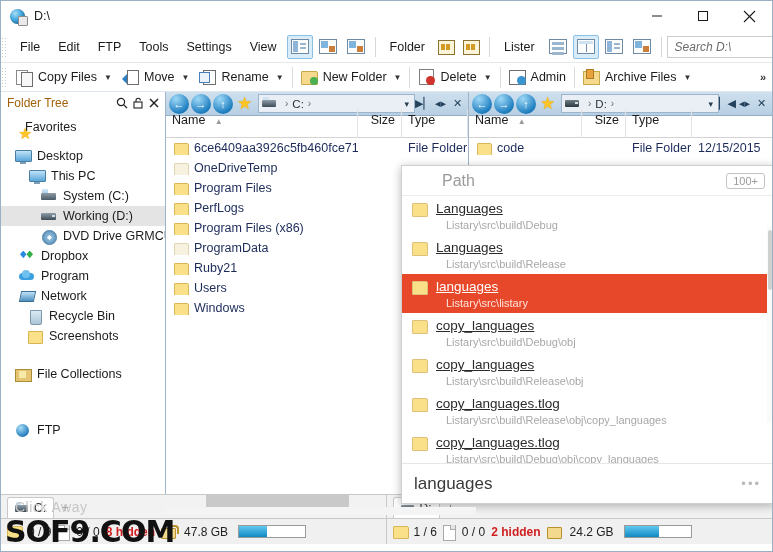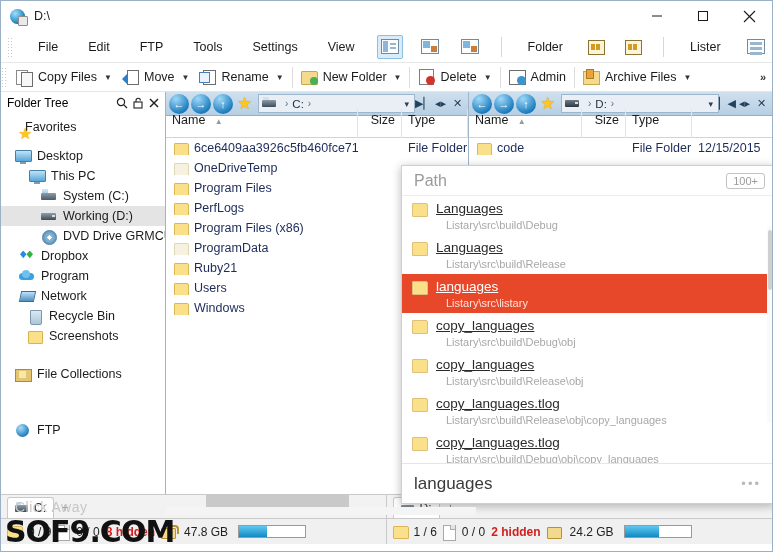--- a/index.html
+++ b/index.html
@@ -47,24 +47,23 @@
   .winbtn {
     width: 46px; height: 30px; display: flex;
     align-items: center; justify-content: center;
     font-size: 13px; color: #1b1b1b;
   }
   .winbtn svg { display: block; }
 
   
   .menubar {
     height: 32px; display: flex; align-items: center;
-    background: #ffffff; padding-left: 6px;
+    background: #ffffff; 
     border-bottom: 1px solid #e8e8e8;
     position: relative;
-    gap: 12px;
   }
   .gripper {
     width: 6px; height: 20px; margin-right: 4px;
     background-image: radial-gradient(#c9c9c9 40%, transparent 41%);
     background-size: 3px 3px;
     flex: 0 0 auto;
   }
   .menu-item {
     padding: 4px 9px; font-size: 12.5px; color: #1b1b1b;
     white-space: nowrap;
@@ -147,21 +146,21 @@
 
   
   .tree {
     width: 165px; flex: 0 0 165px;
     border-right: 1px solid #9fb4c8;
     display: flex; flex-direction: column;
     background: #ffffff;
   }
   .tree-head {
     height: 21px; display: flex; align-items: center;
-    padding: 0 3px 0 6px; font-size: 12px; color:#000000;
+    padding: 0 3px 0 6px; font-size: 12px; color:#a16207;
     background: #ffffff;
   }
   .tree-head .ttl { flex:1; }
   .th-btn { width:16px; height:16px; display:flex; align-items:center; justify-content:center; color:#222; font-size:11px;}
   .tree-body { flex:1; overflow:hidden; padding-top: 4px; background:#fff; }
   .tnode {
     display:flex; align-items:center; height: 20px;
     padding-left: 10px; font-size: 12.5px; color:#1b1b1b; white-space: nowrap;
   }
   .tnode.sel { background:#e4e4e4; }
@@ -249,21 +248,21 @@
     position:absolute; left:400px; top:164px; width:373px; height:339px;
     background:#ffffff; border:1px solid #cfcfcf;
     box-shadow: 0 2px 9px rgba(0,0,0,.28);
     display:flex; flex-direction:column;
     overflow:hidden; z-index: 40;
   }
   .ls-head {
     height:30px; display:flex; align-items:center;
     padding:0 8px 0 12px; border-bottom:1px solid #ededed; background:#fff;
   }
-  .ls-title { font-size:16px; color:#9b9b9b; flex:1; }
+  .ls-title { font-size:16px; color:#9b9b9b; flex:1;margin-left:28px; }
   .ls-badge {
     border:1px solid #c3c3c3; border-radius:3px; color:#9b9b9b;
     font-size:11px; padding:1px 6px;
   }
   .ls-list { flex:1; overflow:hidden; position:relative; }
   .ls-item { height:39px; padding:3px 0 0 10px; position:relative; }
   .ls-item.sel { background:#e8482a; }
   .ls-row1 { display:flex; align-items:center; height:19px; }
   .ls-fi { width:15px;height:14px;position:relative;margin-right:9px;flex:0 0 auto;}
   .ls-fi:before{content:"";position:absolute;left:0;top:1px;width:14px;height:12px;background:#fbe08a;border:1px solid #e0c078;border-radius:1px 2px 1px 1px;}

